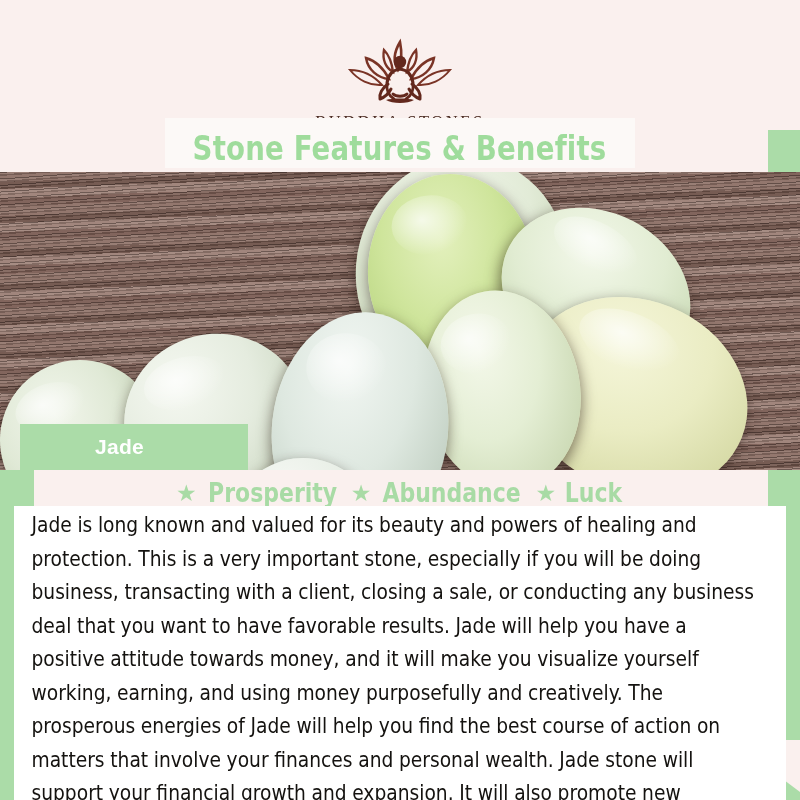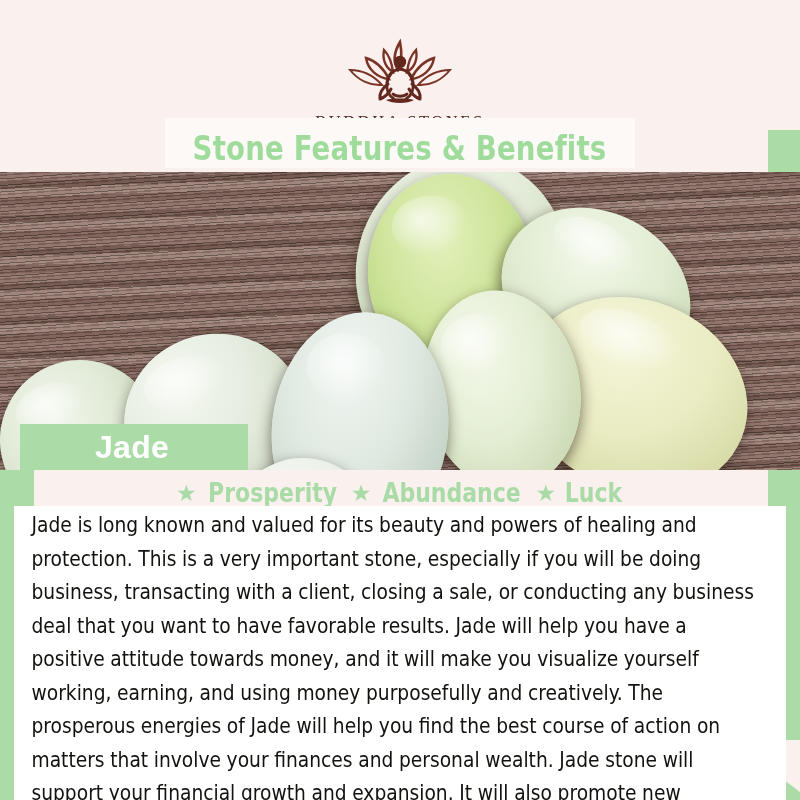--- a/index.html
+++ b/index.html
@@ -183,21 +183,21 @@
     top: 424px;
     width: 228px;
     height: 46px;
     background: #abdca8;
     display: flex;
     align-items: center;
   }
   #jade-label-text {
     margin-left: 75px;
     color: #ffffff;
-    font-size: 32px;
+    font-size: 21px;
     font-weight: bold;
     letter-spacing: 0.3px;
   }
 
   
   #keywords {
     position: absolute;
     left: 0;
     top: 478px;
     width: 800px;

